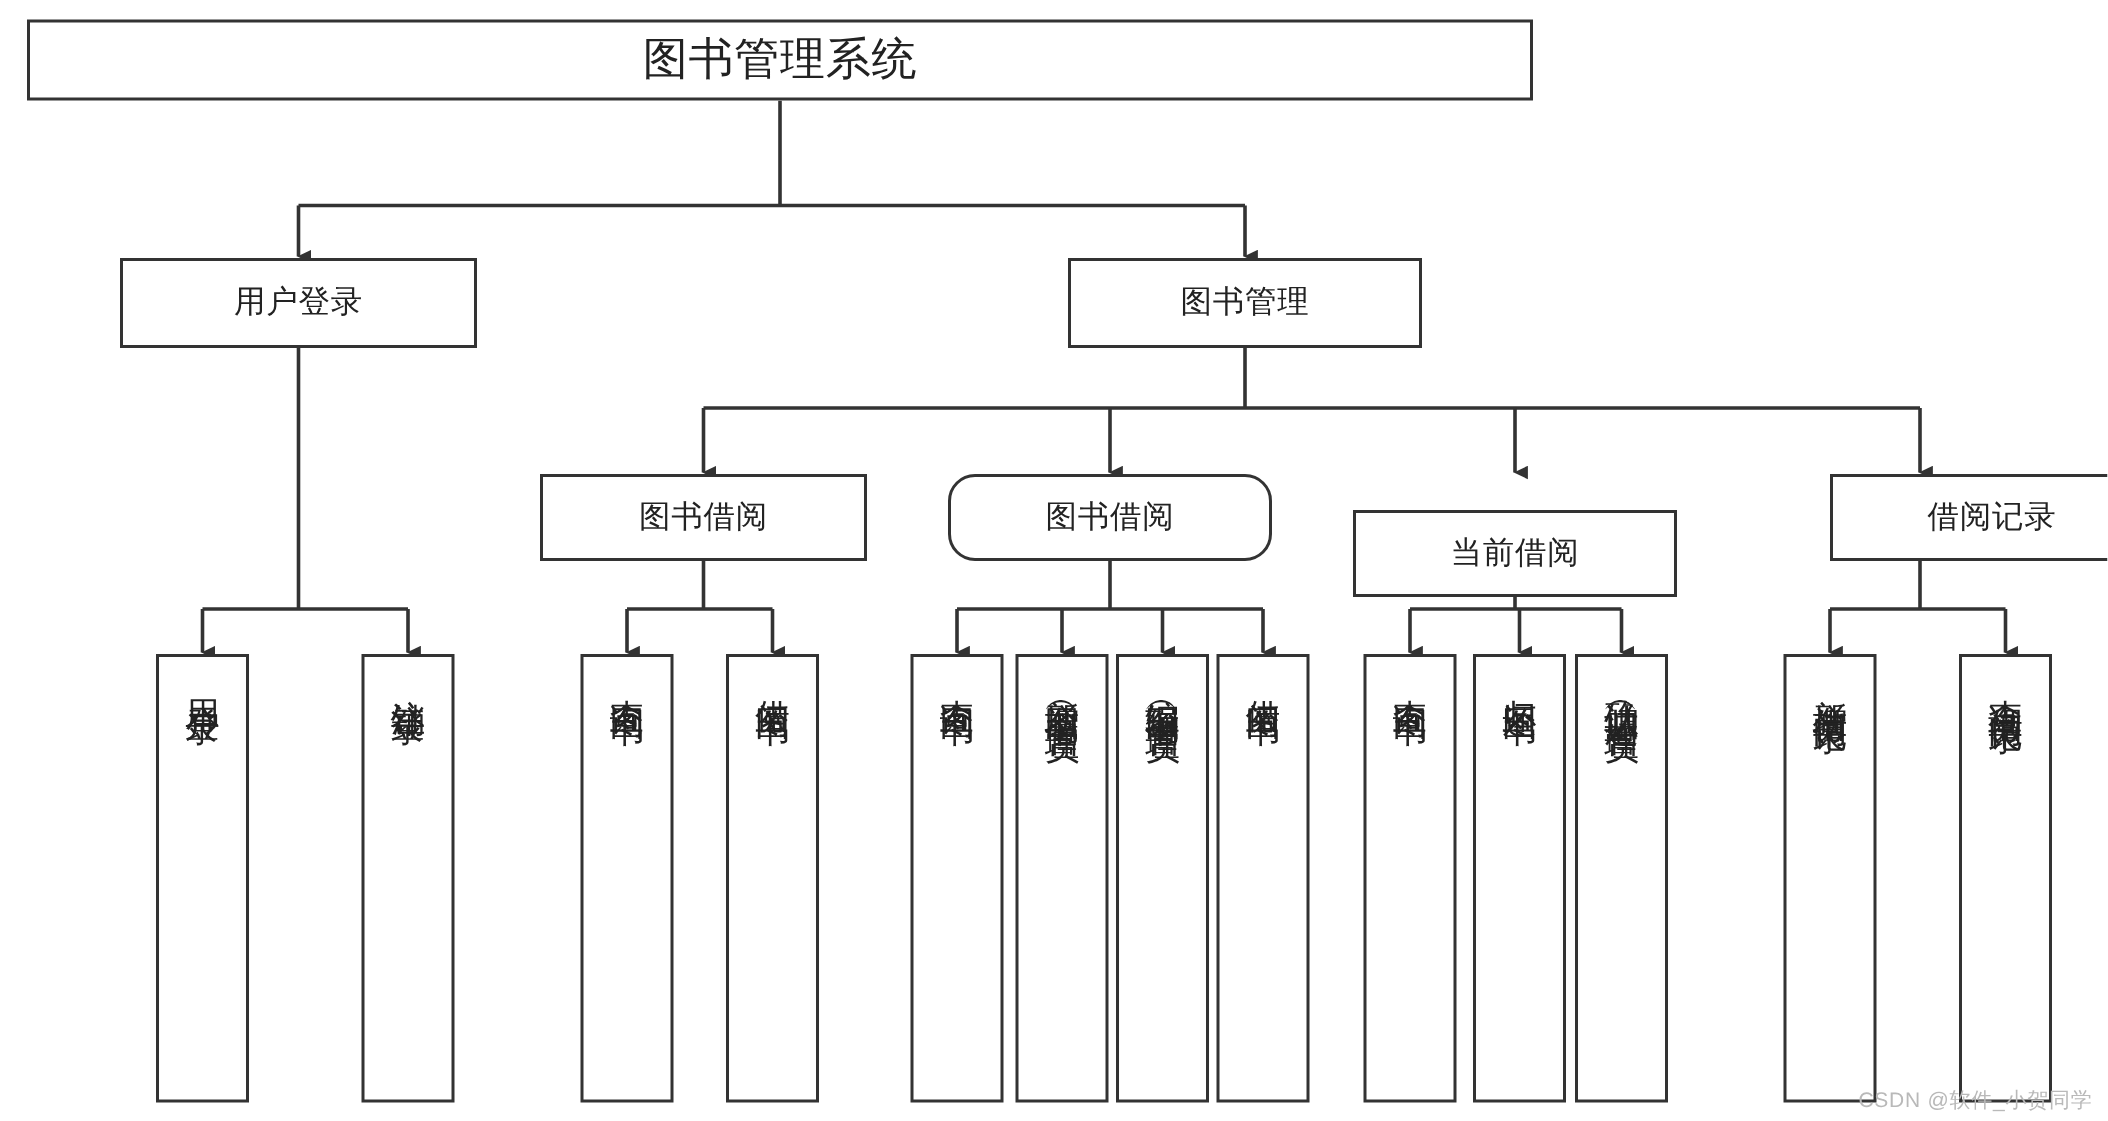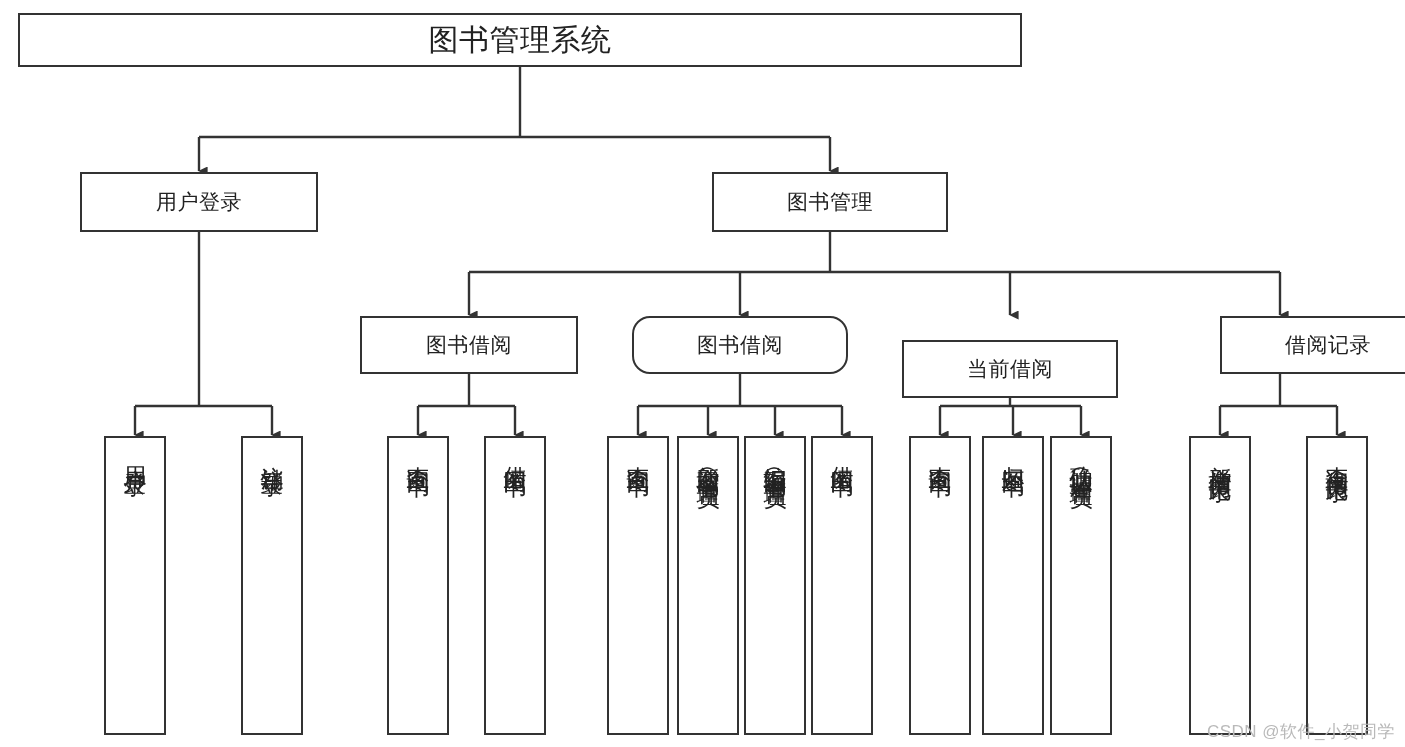--- a/index.html
+++ b/index.html
@@ -61,21 +61,21 @@
     text-orientation: upright;
     font-size: 23px;
     line-height: 1.0;
     letter-spacing: 3px;
     white-space: nowrap;
   }
   .watermark {
     position: absolute;
     right: 10px;
     bottom: 4px;
-    font-size: 17px;
+    font-size: 14px;
     color: #b9b9b9;
     letter-spacing: 0.5px;
     z-index: 3;
     white-space: nowrap;
   }
 </style>
 </head>
 <body>
 
 <div id="canvas">

